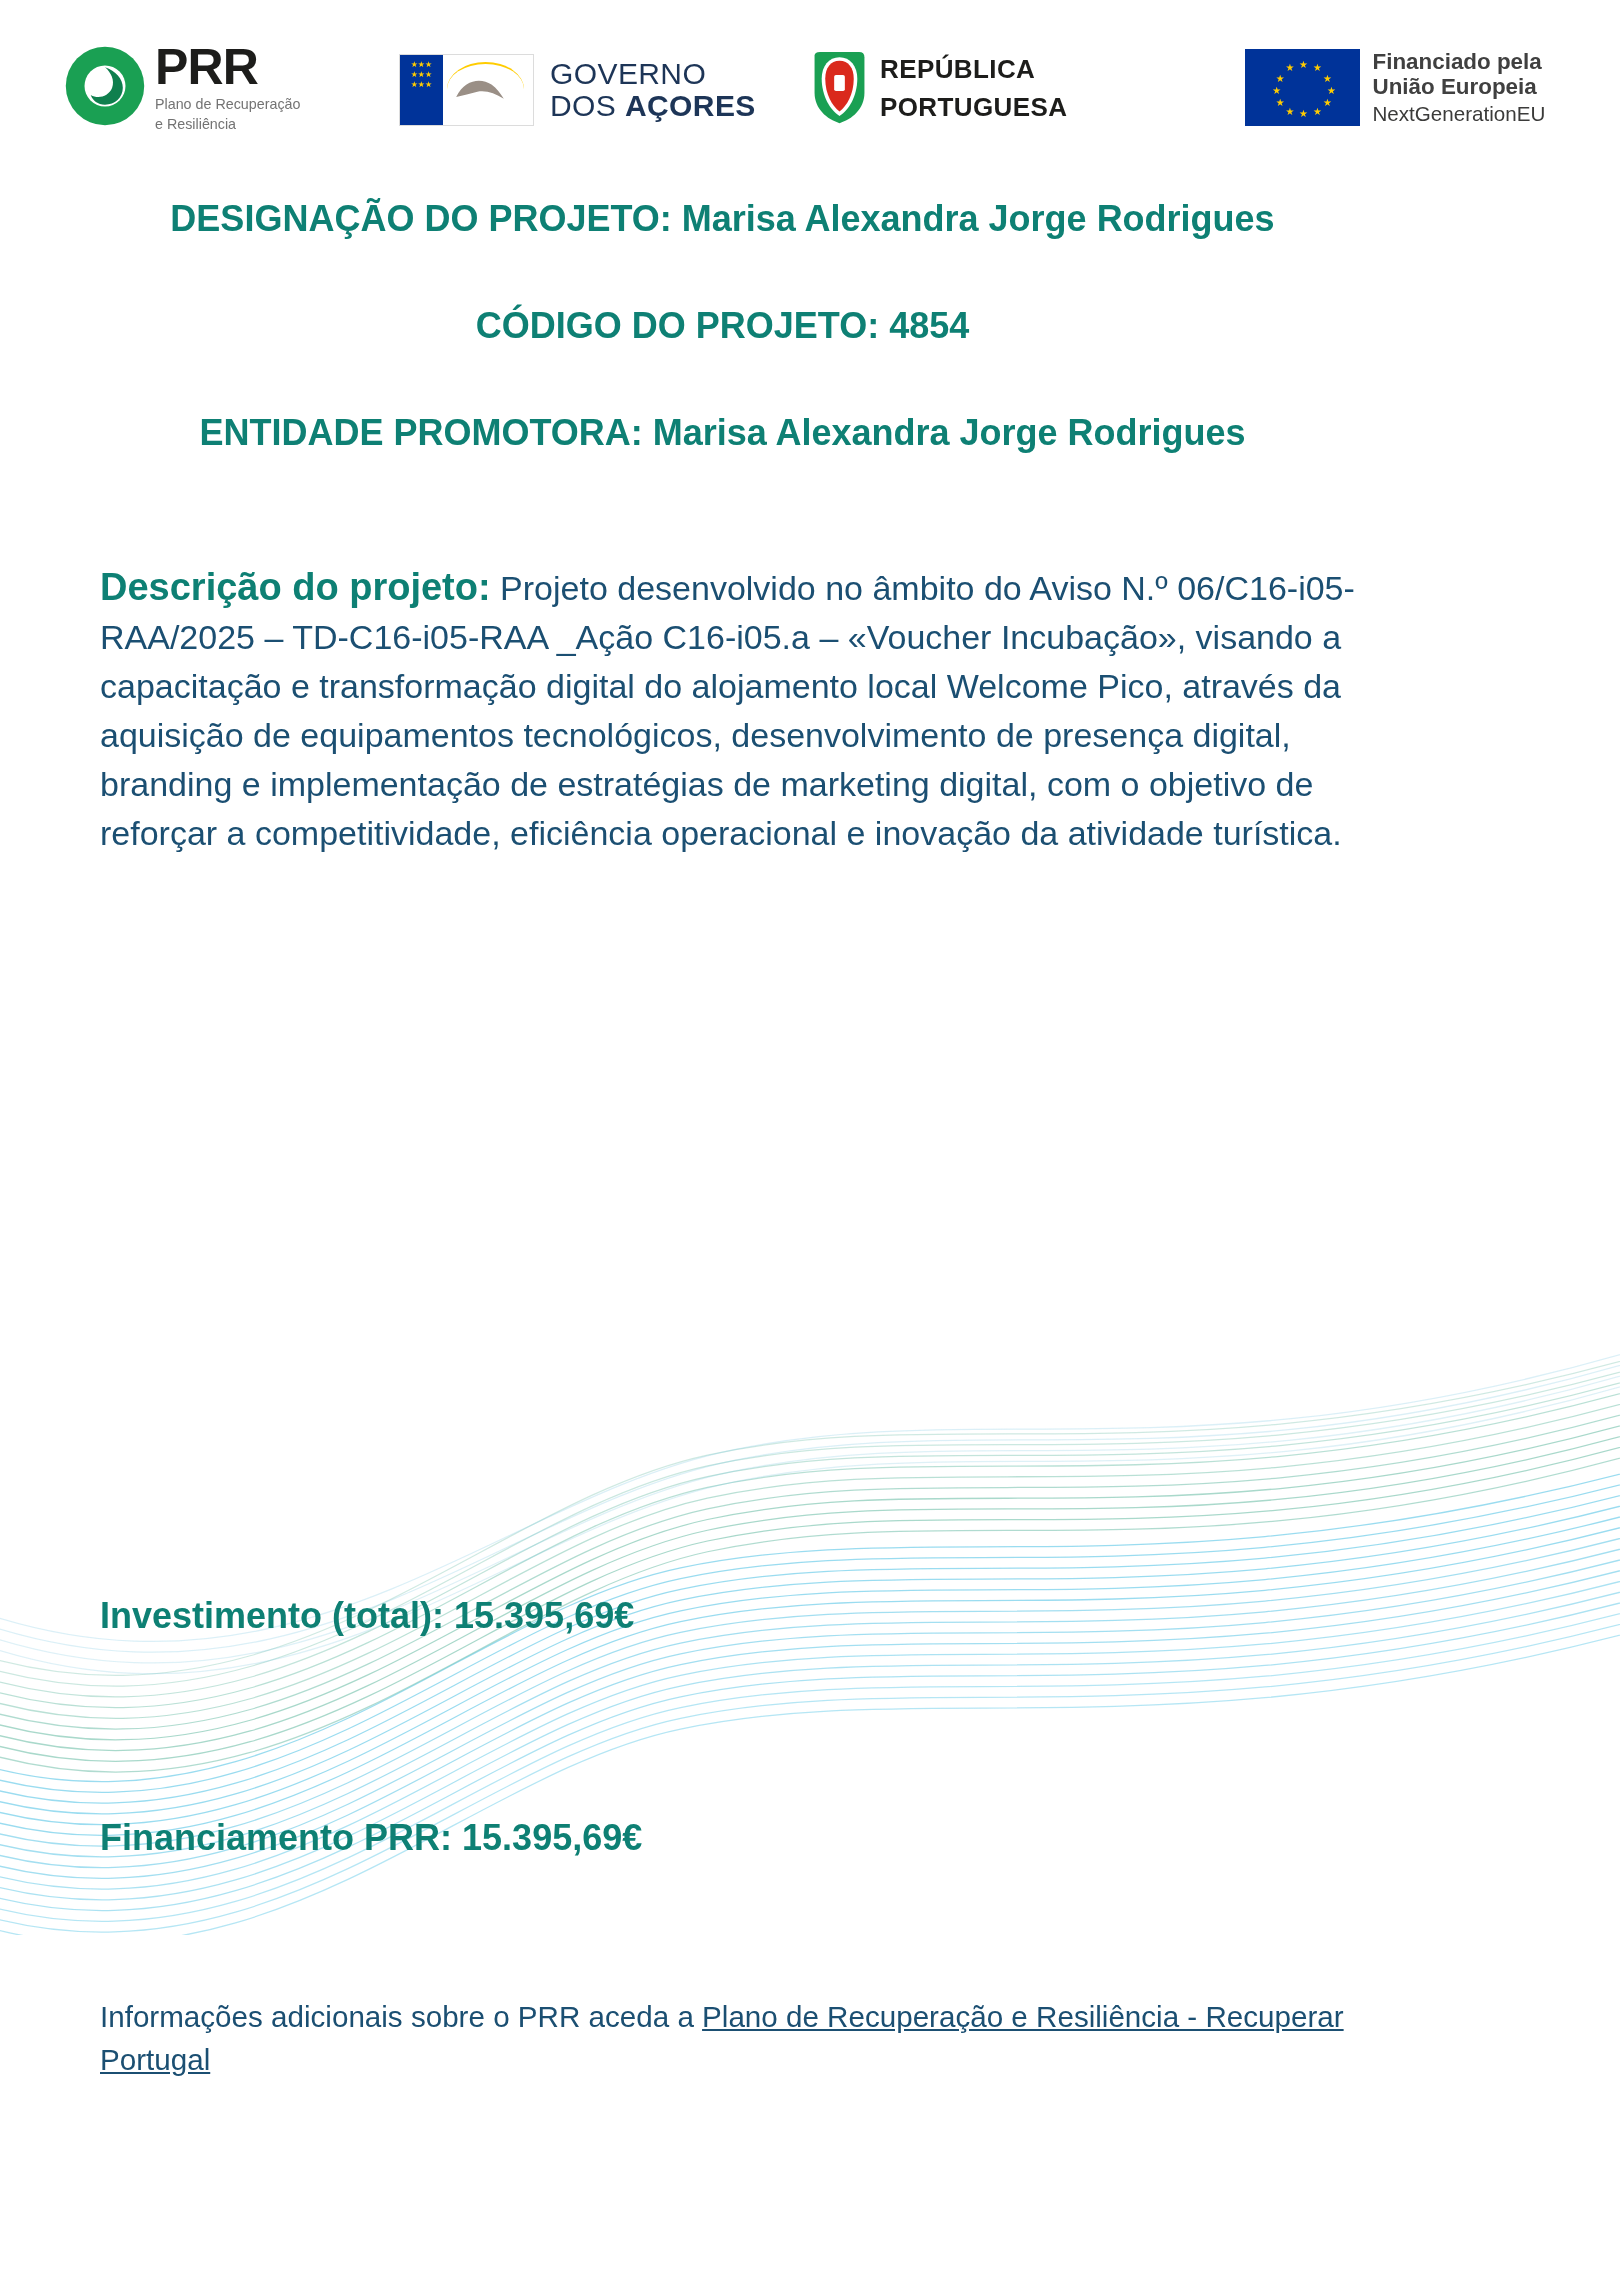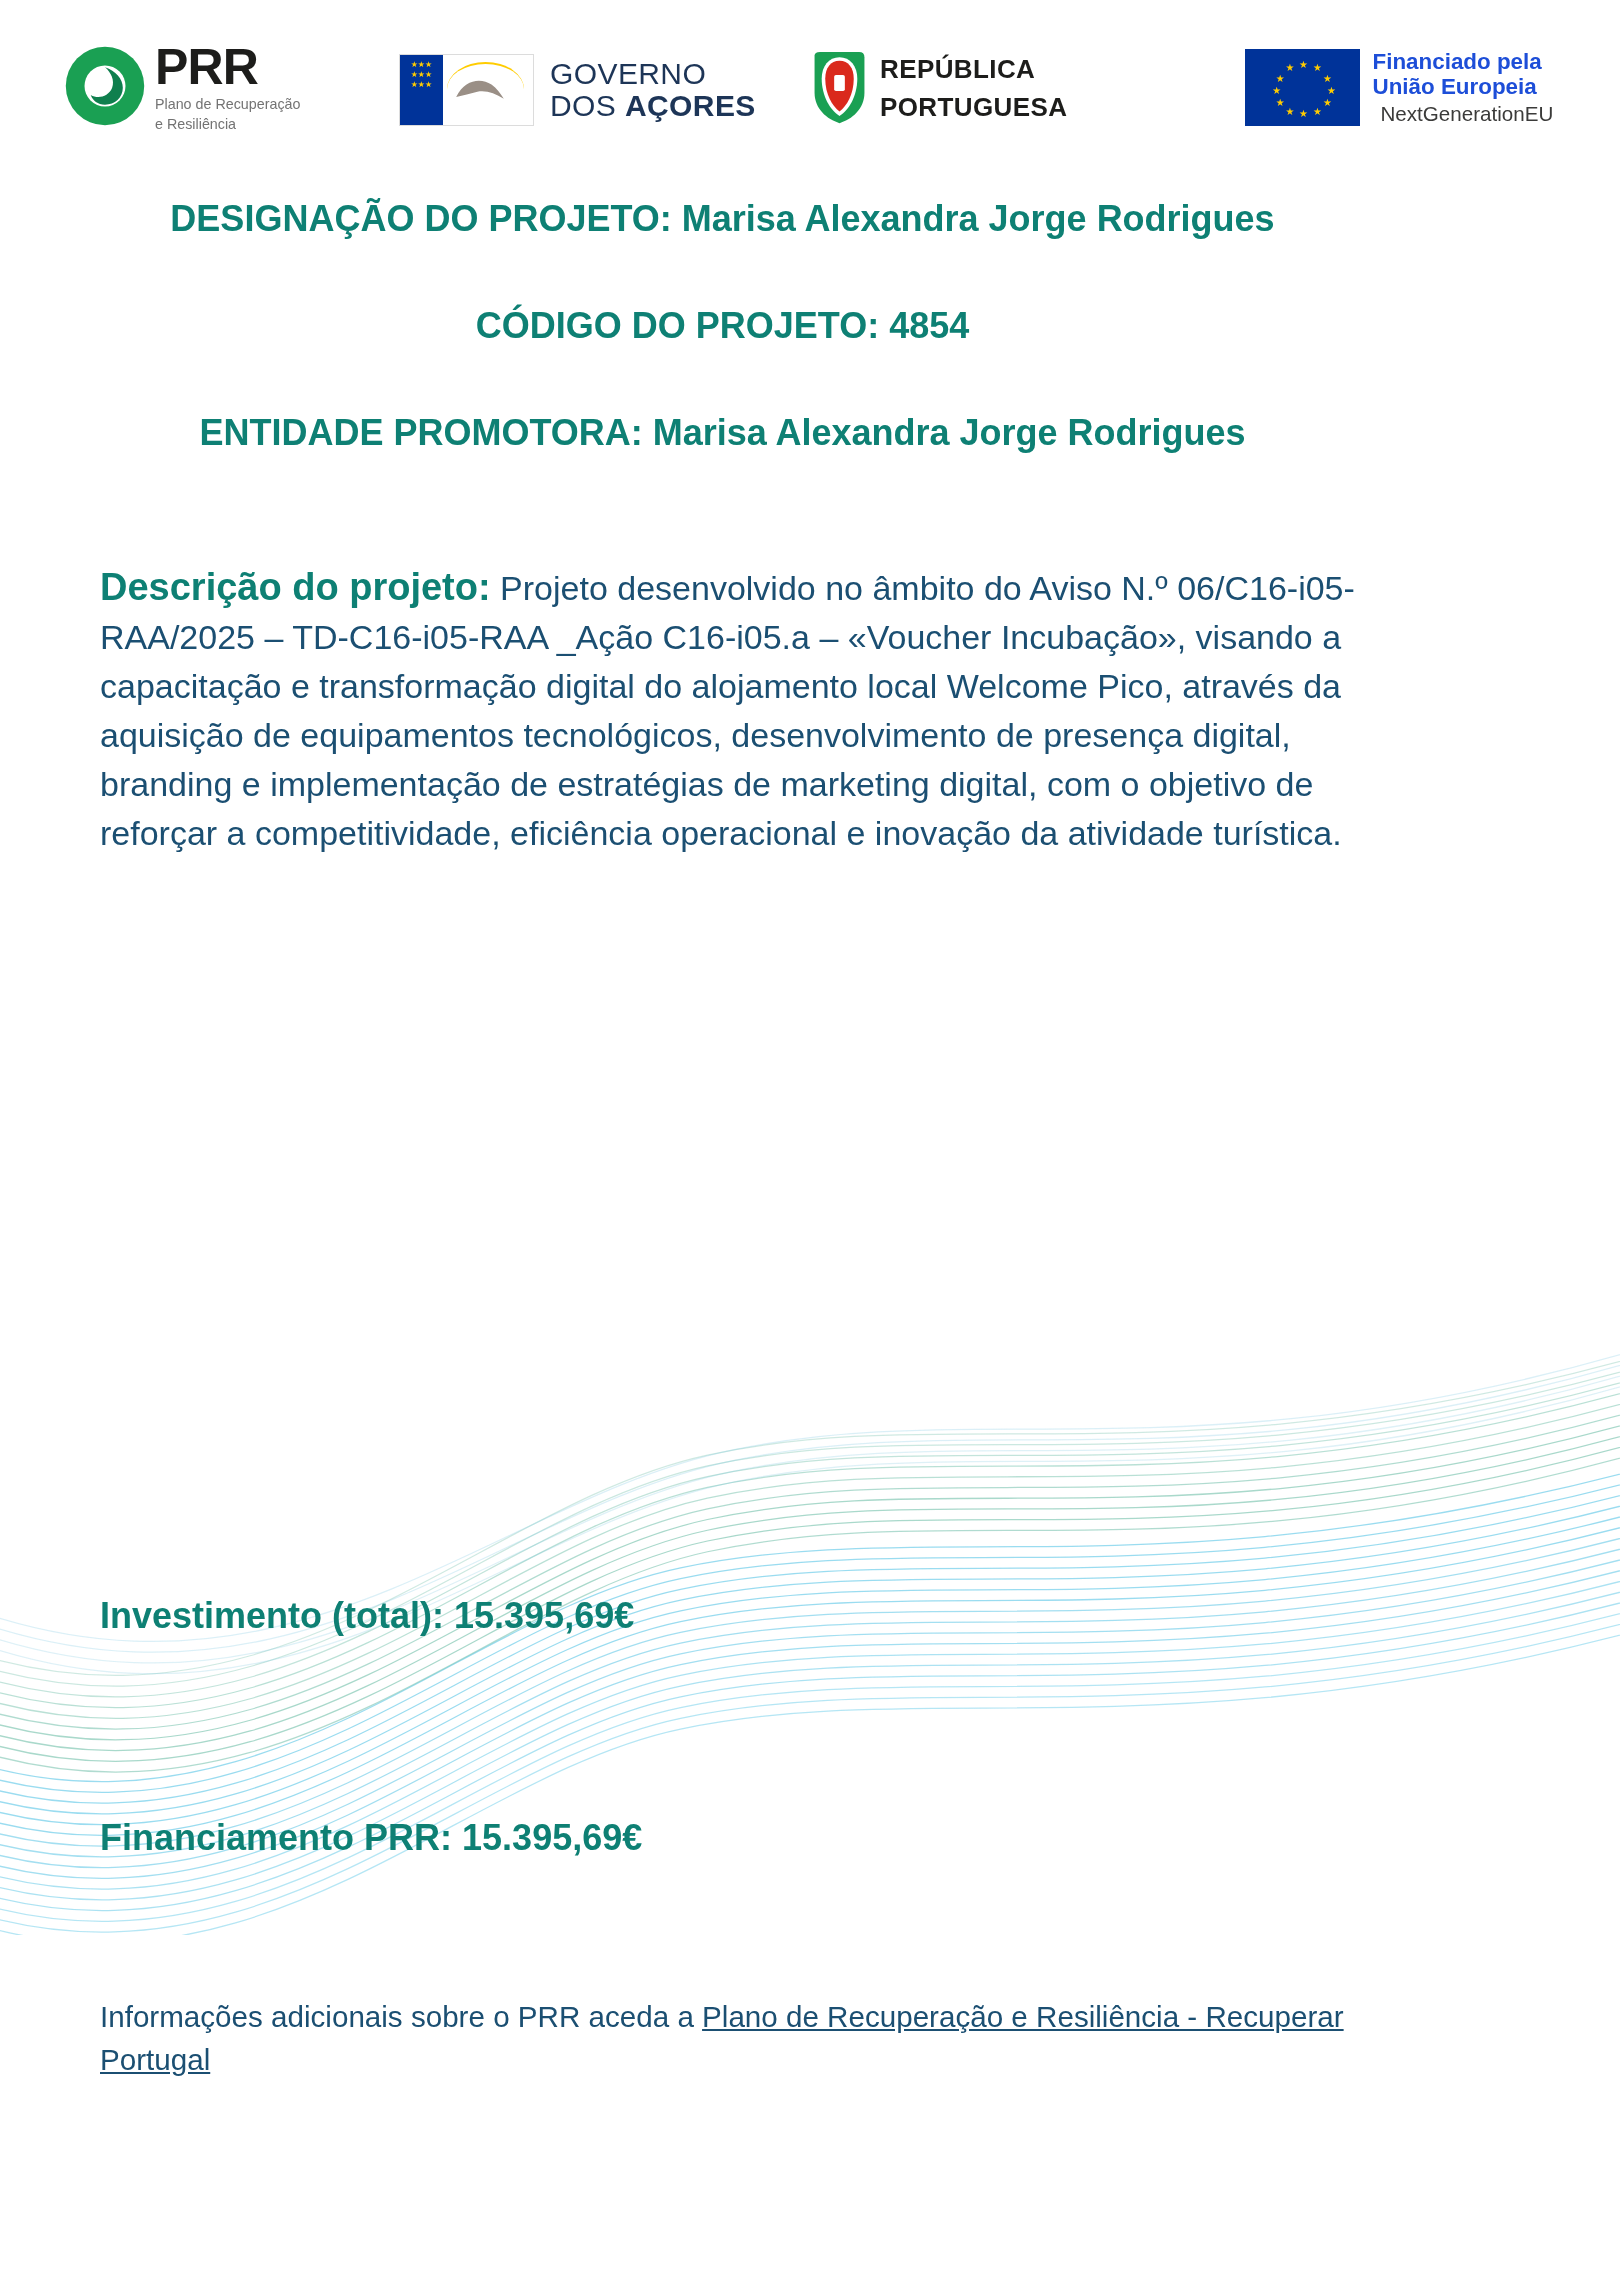--- a/index.html
+++ b/index.html
@@ -188,27 +188,26 @@
     font-size: 9.9px;
     line-height: 9.9px;
   }
   .eu-words {
     margin-left: 12.5px;
     line-height: 25px;
   }
   .eu-l1, .eu-l2 {
     font-weight: bold;
     font-size: 22.4px;
-    color: #1d4ed8;
+    color: #404040;
   }
   .eu-l3 {
     font-size: 20.6px;
     color: #3b3b3a;
     margin-top: 1.8px;
-    margin-left: 8px;
   }
 
   
   .content {
     position: absolute;
     left: 100px;
     top: 195px;
     width: 1343px;
     z-index: 5;
   }

